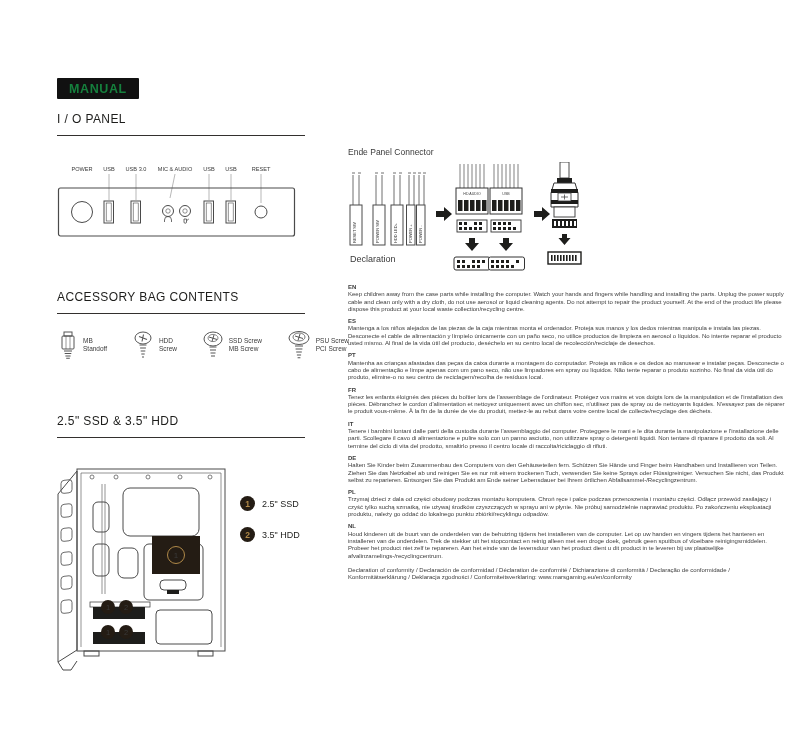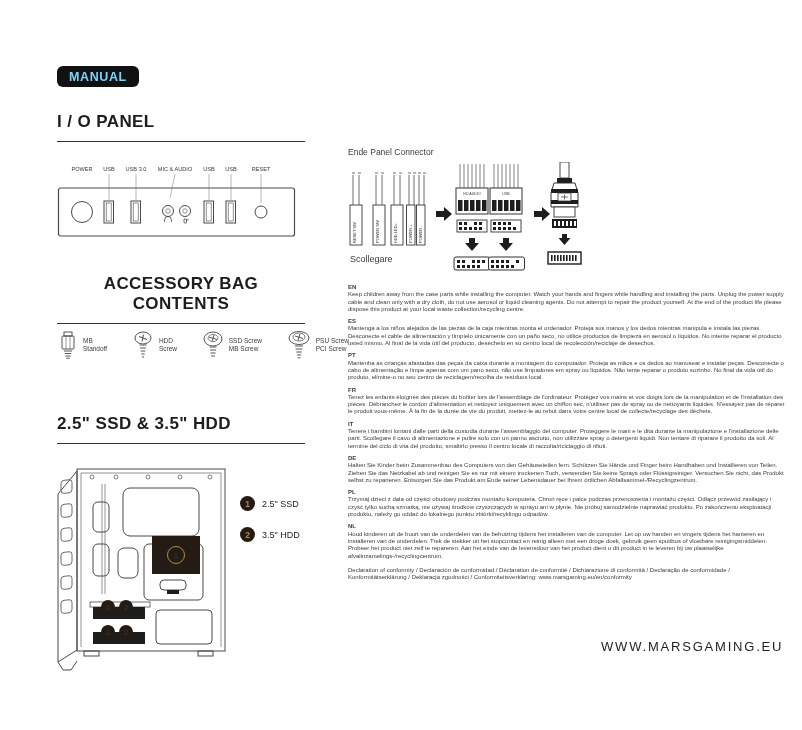--- a/index.html
+++ b/index.html
@@ -1,27 +1,27 @@
 <!DOCTYPE html>
 <html><head>
 <meta charset="utf-8">
 <style>
   * { margin:0; padding:0; box-sizing:border-box; }
   html,body { width:802px; height:730px; background:#ffffff; font-family:"Liberation Sans", sans-serif; color:#1d1d1b; }
   .page { position:relative; width:802px; height:730px; background:#fff; overflow:hidden; }
 
-  .badge { position:absolute; left:57px; top:66px; background:#111; color:#7dd3fc;
+  .badge { position:absolute; left:57px; top:78px; background:#111; color:#15803d;
            font-weight:800; font-size:12.5px; letter-spacing:.6px; padding:4px 12px 3px;
-           border-radius:6px; }
-
-  .sec-title { font-weight:700; font-size:17px; letter-spacing:.4px; color:#1d1d1b;
+           border-radius:1px; }
+
+  .sec-title { font-weight:400; font-size:12px; letter-spacing:.4px; color:#1d1d1b;
                padding-bottom:9px; border-bottom:1.4px solid #33302e; }
   .sec { position:absolute; }
   #sec-io    { left:57px;  top:112px; width:248px; }
-  #sec-bag   { left:57px;  top:274px; width:248px;text-align:center; }
+  #sec-bag   { left:57px;  top:290px; width:248px; }
   #sec-hdd   { left:57px;  top:414px; width:248px; }
   #sec-cable { left:348px; top:110px; width:437px; }
 
   .diagram { position:absolute; }
   svg text { font-family:"Liberation Sans", sans-serif; fill:#3a3a3a; }
 
   
   .bag-row { position:absolute; left:57px; top:330px; width:292px; display:flex;
              justify-content:space-between; align-items:center; }
   .bag-item { display:flex; align-items:center; gap:4px; }
@@ -373,29 +373,28 @@
           <rect x="212" y="93" width="1.6" height="6"></rect>
           <rect x="215" y="93" width="1.6" height="6"></rect>
           <rect x="218" y="93" width="1.6" height="6"></rect>
           <rect x="221" y="93" width="1.6" height="6"></rect>
           <rect x="224" y="93" width="1.6" height="6"></rect>
           <rect x="227" y="93" width="1.6" height="6"></rect>
       </g>
     </g>
   </svg>
 
-  <div class="mb-label">Scollegare</div>
+  <div class="mb-label">Declaration</div>
 
   <div class="notices">
     <div class="notice"><span class="code">EN</span><span>Keep children away from the case parts while installing the computer. Watch your hands and fingers while handling and installing the parts. Unplug the power supply cable and clean only with a dry cloth, do not use aerosol or liquid cleaning agents. Do not attempt to repair the product yourself. At the end of the product life please dispose this product at your local waste collection/recycling centre.</span></div>
     <div class="notice"><span class="code">ES</span><span>Mantenga a los niños alejados de las piezas de la caja mientras monta el ordenador. Proteja sus manos y los dedos mientras manipula e instala las piezas. Desconecte el cable de alimentación y límpielo únicamente con un paño seco, no utilice productos de limpieza en aerosol o líquidos. No intente reparar el producto usted mismo. Al final de la vida útil del producto, deséchelo en su centro local de recolección/reciclaje de desechos.</span></div>
     <div class="notice"><span class="code">PT</span><span>Mantenha as crianças afastadas das peças da caixa durante a montagem do computador. Proteja as mãos e os dedos ao manusear e instalar peças. Desconecte o cabo de alimentação e limpe apenas com um pano seco, não use limpadores em spray ou líquidos. Não tente reparar o produto sozinho. No final da vida útil do produto, elimine-o no seu centro de reciclagem/recolha de resíduos local.</span></div>
     <div class="notice"><span class="code">FR</span><span>Tenez les enfants éloignés des pièces du boîtier lors de l'assemblage de l'ordinateur. Protégez vos mains et vos doigts lors de la manipulation et de l'installation des pièces. Débranchez le cordon d'alimentation et nettoyez uniquement avec un chiffon sec, n'utilisez pas de spray ou de nettoyants liquides. N'essayez pas de réparer le produit vous-même. À la fin de la durée de vie du produit, mettez-le au rebut dans votre centre local de collecte/recyclage des déchets.</span></div>
     <div class="notice"><span class="code">IT</span><span>Tenere i bambini lontani dalle parti della custodia durante l'assemblaggio del computer. Proteggere le mani e le dita durante la manipolazione e l'installazione delle parti. Scollegare il cavo di alimentazione e pulire solo con un panno asciutto, non utilizzare spray o detergenti liquidi. Non tentare di riparare il prodotto da soli. Al termine del ciclo di vita del prodotto, smaltirlo presso il centro locale di raccolta/riciclaggio di rifiuti.</span></div>
     <div class="notice"><span class="code">DE</span><span>Halten Sie Kinder beim Zusammenbau des Computers von den Gehäuseteilen fern. Schützen Sie Hände und Finger beim Handhaben und Installieren von Teilen. Ziehen Sie das Netzkabel ab und reinigen Sie es nur mit einem trockenen Tuch, verwenden Sie keine Sprays oder Flüssigreiniger. Versuchen Sie nicht, das Produkt selbst zu reparieren. Entsorgen Sie das Produkt am Ende seiner Lebensdauer bei Ihrem örtlichen Abfallsammel-/Recyclingzentrum.</span></div>
     <div class="notice"><span class="code">PL</span><span>Trzymaj dzieci z dala od części obudowy podczas montażu komputera. Chroń ręce i palce podczas przenoszenia i montażu części. Odłącz przewód zasilający i czyść tylko suchą szmatką, nie używaj środków czyszczących w sprayu ani w płynie. Nie próbuj samodzielnie naprawiać produktu. Po zakończeniu eksploatacji produktu, należy go oddać do lokalnego punktu zbiórki/recyklingu odpadów.</span></div>
     <div class="notice"><span class="code">NL</span><span>Houd kinderen uit de buurt van de onderdelen van de behuizing tijdens het installeren van de computer. Let op uw handen en vingers tijdens het hanteren en installeren van de onderdelen. Trek de stekker uit het stopcontact en reinig alleen met een droge doek, gebruik geen spuitbus of vloeibare reinigingsmiddelen. Probeer het product niet zelf te repareren. Aan het einde van de levensduur van het product dient u dit product in te leveren bij uw plaatselijke afvalinzamelings-/recyclingcentrum.</span></div>
     <div class="notice conformity">Declaration of conformity / Declaración de conformidad / Déclaration de conformité / Dichiarazione di conformità / Declaração de conformidade / Konformitätserklärung / Deklaracja zgodności / Conformiteitsverklaring: www.marsgaming.eu/en/conformity</div>
   </div>
 
-  <div class="website">WWW.MARSGAMING.EU</div>
 
 </div>
 
 </body></html>

